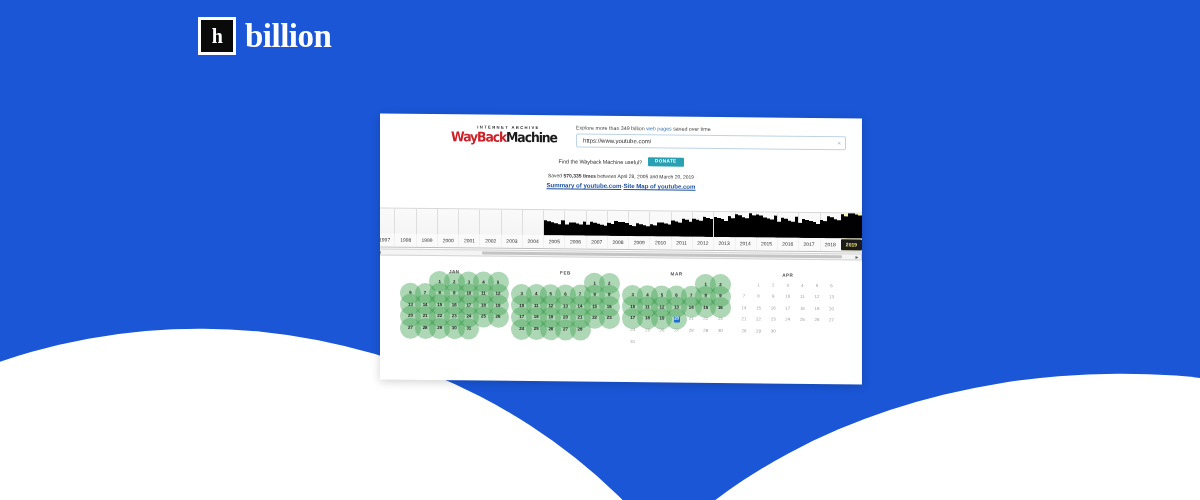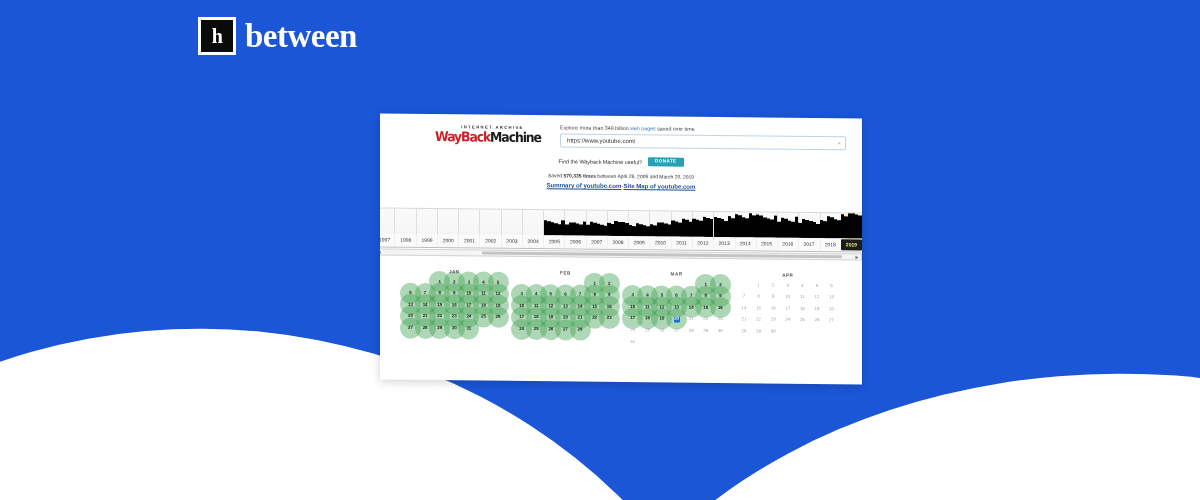--- a/index.html
+++ b/index.html
@@ -97,21 +97,21 @@
     overflow: hidden;
   }
 
   
   .wb-header {
     display: flex;
     align-items: flex-start;
     padding: 8px 16px 0 55px;
     gap: 10px;
   }
-  .wb-logo { flex: 0 0 auto; padding-top: 3px; }
+  .wb-logo { flex: 0 0 auto; padding-top: 3px; margin-left: 16px; }
   .wb-ia {
     font-size: 4.2px;
     letter-spacing: 1.35px;
     color: #2a2a2a;
     font-weight: bold;
     text-align: center;
     line-height: 1;
     margin-bottom: 1px;
   }
   .wb-wordmark {
@@ -361,21 +361,21 @@
 <div class="stage">
 
   <div class="bg-blue"></div>
   <div class="wave-left"></div>
   <div class="wave-right"></div>
 
   <div class="logo">
     <div class="logo-mark">
       <span>h</span>
     </div>
-    <div class="logo-text">between</div>
+    <div class="logo-text">billion</div>
   </div>
 
   <div class="card">
     <div class="card-inner">
 
       <div class="wb-header">
         <div class="wb-logo">
           <div class="wb-ia">INTERNET ARCHIVE</div>
           <div class="wb-wordmark"><span class="red">WayBack</span><span class="blk">Machine</span></div>
         </div>

